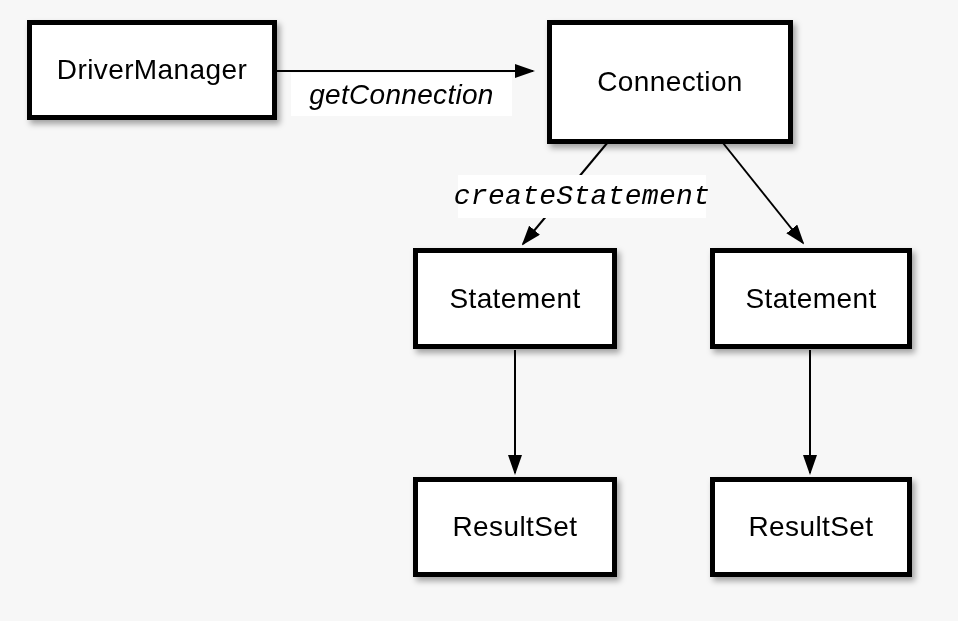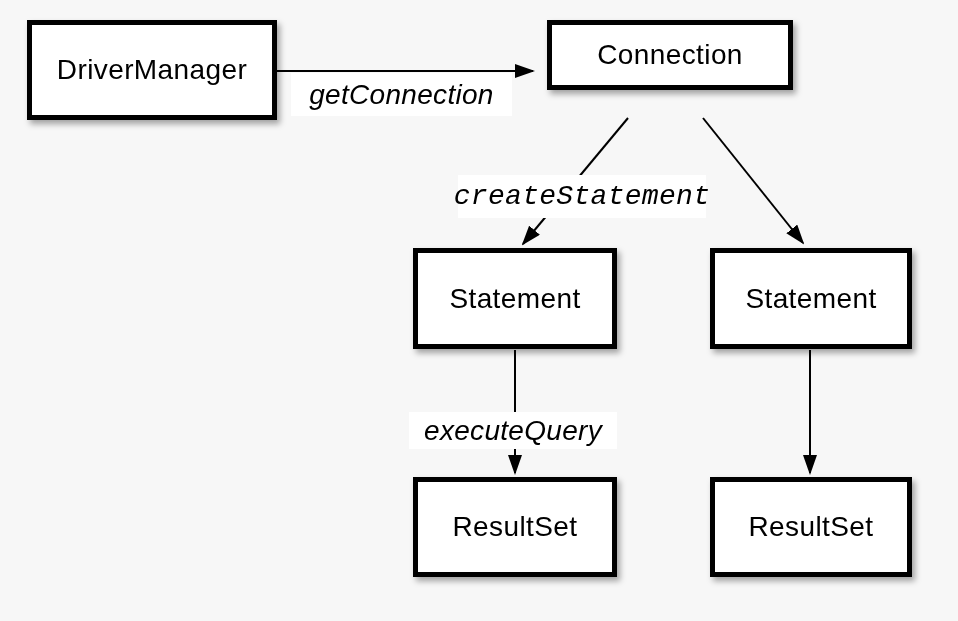--- a/index.html
+++ b/index.html
@@ -53,21 +53,21 @@
     color: var(--text);
     font-size: 28px;
     letter-spacing: 0.4px;
     display: flex;
     align-items: center;
     justify-content: center;
     text-align: center;
   }
   
   #node-driver-manager  { left: 27px;  top: 20px;  width: 250px; height: 100px; }
-  #node-connection      { left: 547px; top: 20px;  width: 246px; height: 70px;  }
+  #node-connection      { left: 547px; top: 20px;  width: 246px; height: 124px;  }
   #node-statement-left  { left: 413px; top: 248px; width: 204px; height: 101px; }
   #node-statement-right { left: 710px; top: 248px; width: 202px; height: 101px; }
   #node-resultset-left  { left: 413px; top: 477px; width: 204px; height: 100px; }
   #node-resultset-right { left: 710px; top: 477px; width: 202px; height: 100px; }
   
   #label-get-connection   { left: 291px; top: 51px;  width: 221px; height: 43px; }
   #label-create-statement { left: 458px; top: 153px; width: 248px; height: 43px; font-family: Liberation Mono, monospace; }
   #label-execute-query    { left: 409px; top: 390px; width: 208px; height: 37px; }
 </style>
 </head>
@@ -85,21 +85,20 @@
     <line x1="628" y1="118" x2="523" y2="244" marker-end="url(#arrow)"></line>
     <line x1="703" y1="118" x2="803" y2="243" marker-end="url(#arrow)"></line>
     <line x1="515" y1="350" x2="515" y2="473" marker-end="url(#arrow)"></line>
     <line x1="810" y1="350" x2="810" y2="473" marker-end="url(#arrow)"></line>
   </svg>
 
   <div class="edge-label" id="label-get-connection">getConnection</div>
 
   <div class="edge-label" id="label-create-statement">createStatement</div>
 
-  <div class="edge-label" id="label-execute-query">executeQuery</div>
 
   <div class="node" id="node-driver-manager">DriverManager</div>
 
   <div class="node" id="node-connection">Connection</div>
 
   <div class="node" id="node-statement-left">Statement</div>
 
   <div class="node" id="node-statement-right">Statement</div>
 
   <div class="node" id="node-resultset-left">ResultSet</div>

